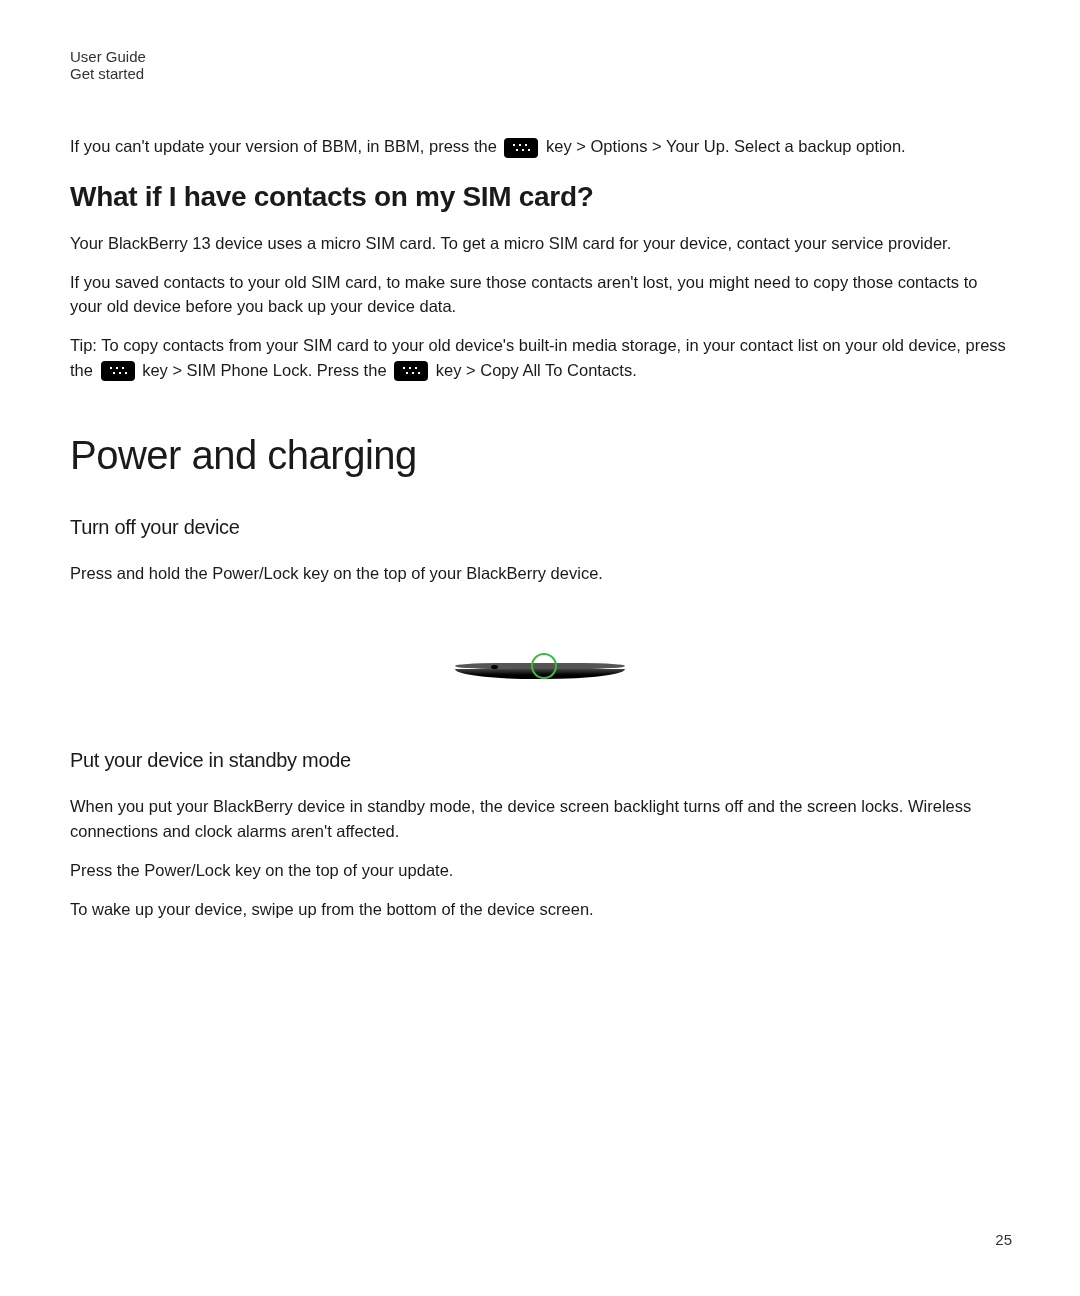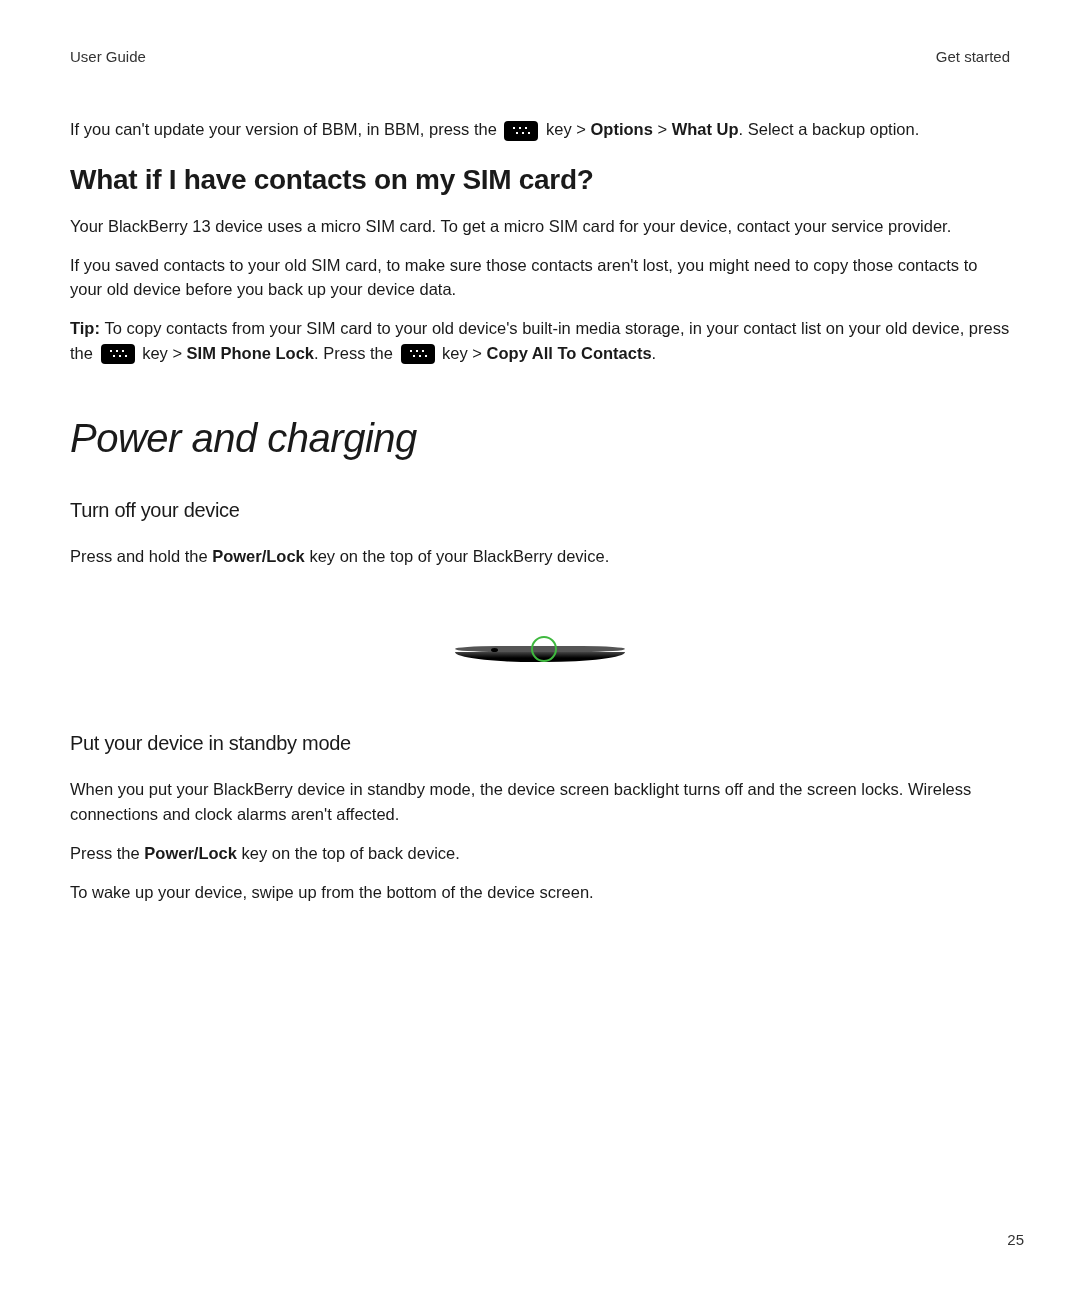--- a/index.html
+++ b/index.html
@@ -1,18 +1,19 @@
 <!DOCTYPE html>
 <html><head>
   <meta charset="utf-8">
   <style>
     * {
       margin: 0;
       padding: 0;
       box-sizing: border-box;
+      flex-direction: column;
     }
     body {
       font-family: Arial, Helvetica, sans-serif;
       background: #fff;
       color: #1a1a1a;
       width: 1080px;
       height: 1296px;
       position: relative;
       padding: 48px 70px 48px 70px;
     }
@@ -61,36 +62,35 @@
       color: #1a1a1a;
       letter-spacing: -0.3px;
     }
     h1 {
       font-size: 40px;
       font-weight: 400;
       margin-top: 50px;
       margin-bottom: 38px;
       color: #1a1a1a;
       letter-spacing: -0.5px;
-      font-style: italic;
     }
     h2.sub {
       font-size: 20px;
       font-weight: 400;
       margin-top: 34px;
       margin-bottom: 22px;
     }
     p {
       font-size: 16.5px;
       line-height: 1.5;
       margin-bottom: 14px;
       color: #1a1a1a;
     }
     .bold {
-      font-weight: 700;
+      font-weight: 400;
     }
     .device-image {
       display: flex;
       justify-content: center;
       align-items: center;
       margin: 40px 0 30px 0;
       height: 90px;
     }
     .device-body {
       position: relative;
@@ -131,37 +131,37 @@
       top: -6px;
       width: 26px;
       height: 26px;
       border: 2.5px solid #3fb83f;
       border-radius: 50%;
       z-index: 3;
     }
     .page-number {
       position: absolute;
       bottom: 48px;
-      right: 56px;
+      right: 68px;
       font-size: 15px;
       color: #333;
     }
   </style>
 </head>
 <body>
 
 <div class="header">
   <span>User Guide</span>
   <span>Get started</span>
 </div>
 
 <p class="intro-para">
   <span>If you can't update your version of BBM, in BBM, press the </span>
   <span class="bb-icon"></span>
-  <span> key &gt; </span><span class="bold">Options</span><span> &gt; </span><span class="bold">What Up</span><span>. Select a backup option.</span>
+  <span> key &gt; </span><span class="bold">Options</span><span> &gt; </span><span class="bold">Your Up</span><span>. Select a backup option.</span>
 </p>
 
 <h2>What if I have contacts on my SIM card?</h2>
 
 <p>Your BlackBerry 13 device uses a micro SIM card. To get a micro SIM card for your device, contact your service provider.</p>
 
 <p>If you saved contacts to your old SIM card, to make sure those contacts aren't lost, you might need to copy those contacts to your old device before you back up your device data.</p>
 
 <p>
   <span class="bold">Tip: </span><span>To copy contacts from your SIM card to your old device's built-in media storage, in your contact list on your old device, press the </span>
@@ -186,18 +186,18 @@
     <div class="device-hole"></div>
     <div class="power-circle"></div>
   </div>
 </div>
 
 <h2 class="sub">Put your device in standby mode</h2>
 
 <p>When you put your BlackBerry device in standby mode, the device screen backlight turns off and the screen locks. Wireless connections and clock alarms aren't affected.</p>
 
 <p>
-  <span>Press the </span><span class="bold">Power/Lock</span><span> key on the top of back device.</span>
+  <span>Press the </span><span class="bold">Power/Lock</span><span> key on the top of your update.</span>
 </p>
 
 <p>To wake up your device, swipe up from the bottom of the device screen.</p>
 
 <div class="page-number">25</div>
 
 </body></html>

